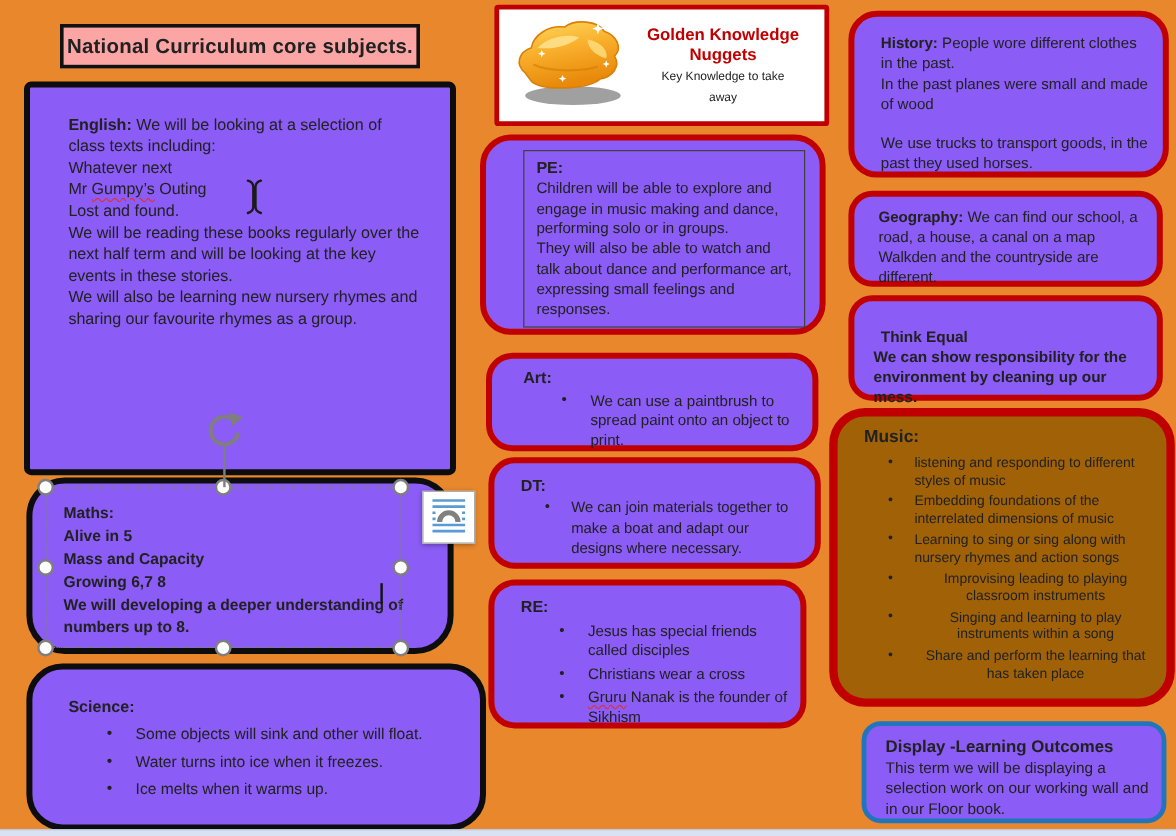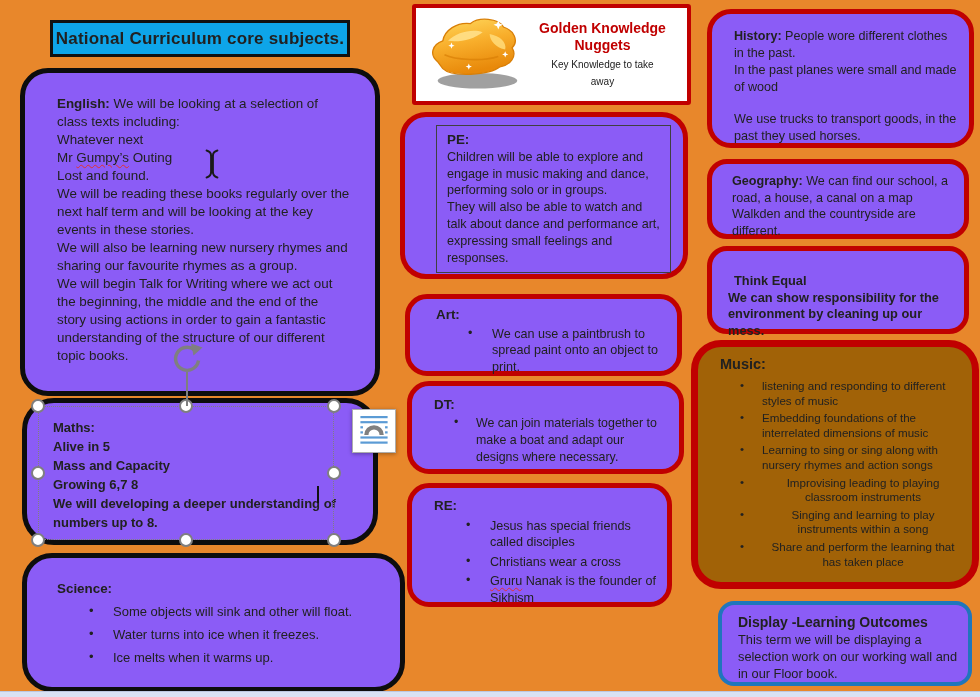--- a/index.html
+++ b/index.html
@@ -14,29 +14,29 @@
   .box{background:#8b5cf6;}
   .black-box{border:5px solid #0d0d0d;}
   .red-box{border:5px solid #C00000;}
   .blue-box{border:4px solid #2076BC;}
   p{margin:0;}
   b{font-weight:bold;}
 
   
   .title-box{
     left:50px; top:20px; width:300px; height:37px;
-    background:#0ea5e9; border:3px solid #111;
+    background:#fca5a5; border:3px solid #111;
     display:flex; align-items:center; justify-content:center;
     font-size:17px; font-weight:bold; letter-spacing:.2px;
   }
 
   
   .english-box{
     left:20px; top:68px; width:360px; height:328px;
-    border-radius:28px; padding:22px 24px 10px 32px;
+    border-radius:6px; padding:22px 24px 10px 32px;
     font-size:13.4px; line-height:18px;
   }
   .sp-err{
     text-decoration:underline wavy #e03131;
     text-decoration-thickness:1px; text-underline-offset:2px;
   }
 
   
   .maths-box{
     left:22px; top:398px; width:356px; height:147px;
@@ -167,21 +167,20 @@
     <span>National Curriculum core subjects.</span>
   </div>
 
   <div class="abs box black-box english-box">
     <p><b>English:</b> <span>We will be looking at a selection of class texts including:</span></p>
     <p>Whatever next</p>
     <p><span>Mr </span><span class="sp-err">Gumpy’s</span><span> Outing</span></p>
     <p>Lost and found.</p>
     <p>We will be reading these books regularly over the next half term and will be looking at the key events in these stories.</p>
     <p>We will also be learning new nursery rhymes and sharing our favourite rhymes as a group.</p>
-    <p>We will begin Talk for Writing where we act out the beginning, the middle and the end of the story using actions in order to gain a fantastic understanding of the structure of our different topic books.</p>
   </div>
 
   <div class="abs box black-box maths-box">
     <div class="maths-text">
       <p>Maths:</p>
       <p>Alive in 5</p>
       <p>Mass and Capacity</p>
       <p>Growing 6,7 8</p>
       <p>We will developing a deeper understanding of numbers up to 8.</p>
     </div>

